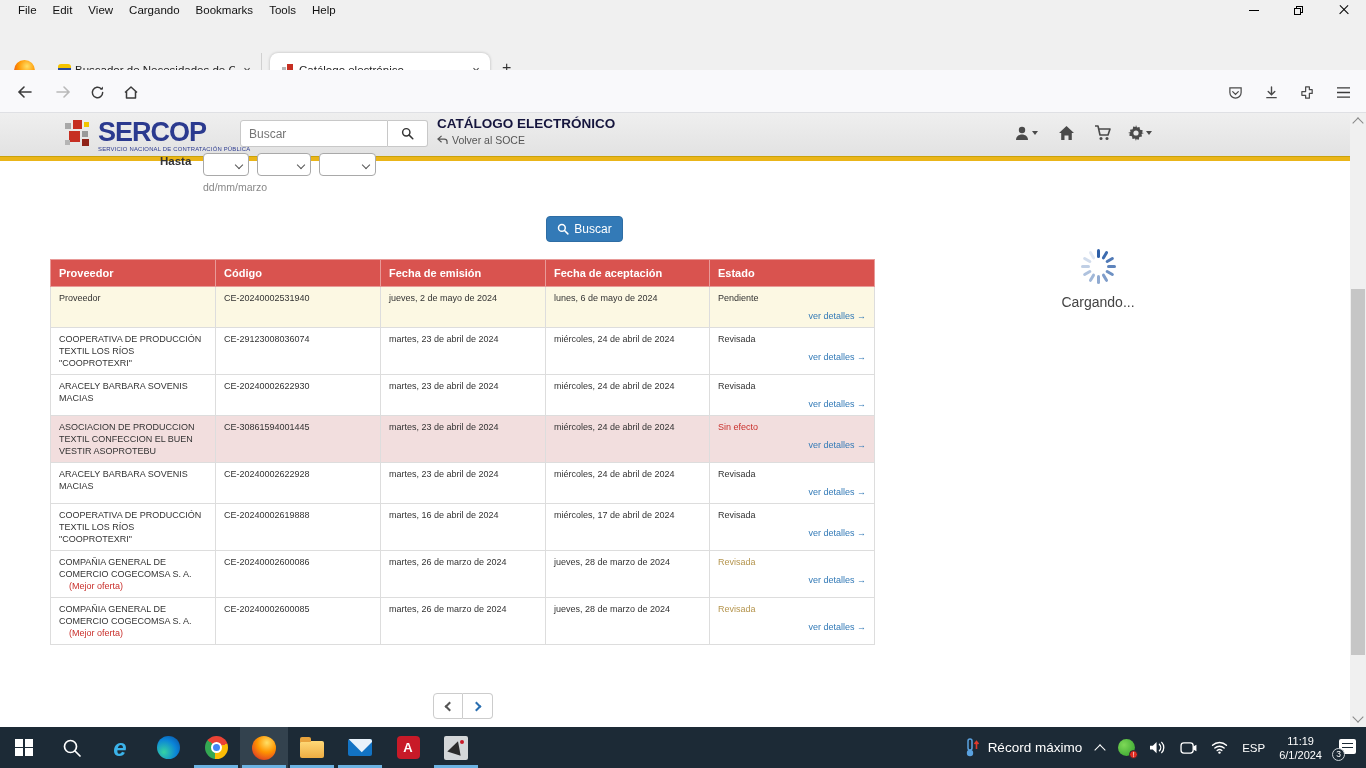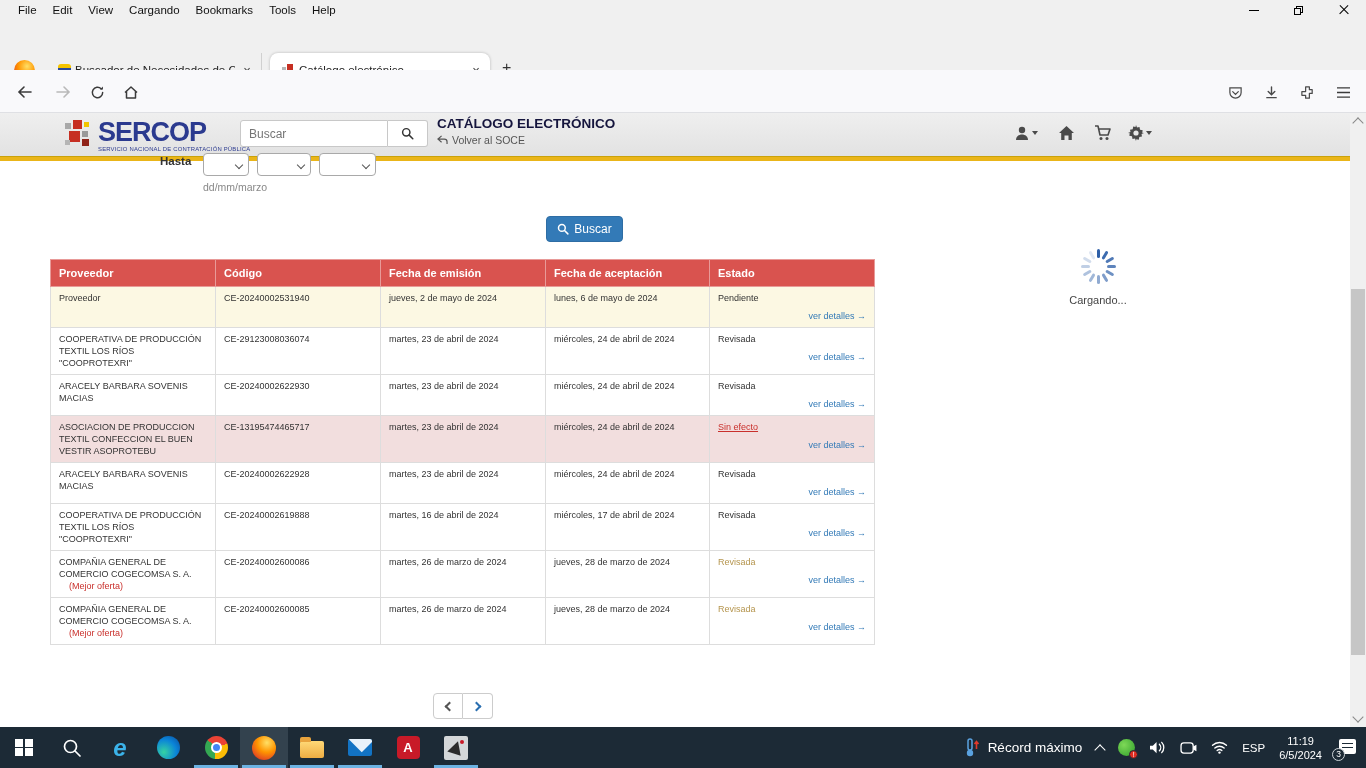--- a/index.html
+++ b/index.html
@@ -78,37 +78,37 @@
 
   table.orders { position:absolute; left:50px; top:98px; width:824px; border-collapse:collapse; table-layout:fixed; }
   table.orders th { background:var(--table_header,#d9534f); color:#fff; font-size:11px; font-weight:bold; text-align:left; padding:7px 8px; border:1px solid #e89a98; }
   table.orders td { border:1px solid #ddd; font-size:9px; color:#333; vertical-align:top; padding:5px 8px; line-height:12px; }
   col.c1,col.c2,col.c3 { width:165px; } col.c4 { width:164px; } col.c5 { width:165px; }
   tr.bg-highlight td { background:var(--row_highlight,#fcf8e3); }
   tr.bg-danger td { background:var(--row_danger,#f2dede); }
   .mejor-badge { color:#c9302c; margin-left:10px; }
   .cell-estado { position:relative; }
   .estado-label { font-size:9px; }
-  .estado-danger { color:var(--estado_danger,#c9302c);text-decoration:underline; }
+  .estado-danger { color:var(--estado_danger,#c9302c); }
   .estado-gold { color:var(--estado_gold,#b5954e); }
   .ver-detalles { text-align:right; color:var(--link,#337ab7); font-size:9px; margin-top:6px; cursor:pointer; }
   .ver-detalles .arrow { font-weight:bold; }
 
   .pagination { position:absolute; left:433px; top:532px; display:flex; }
   .page-btn { width:30px; height:26px; background:#fff; border:1px solid #ccc; display:flex; align-items:center; justify-content:center; }
   .page-btn.prev { border-radius:4px 0 0 4px; }
   .page-btn.next { border-radius:0 4px 4px 0; border-left:none; }
   .chev { width:7px; height:7px; border-right:2.4px solid #555; border-bottom:2.4px solid #555; }
   .chev.left { transform:rotate(135deg); margin-left:3px; }
   .chev.right { transform:rotate(-45deg); border-color:#2a6fb0; margin-right:3px; }
 
   .loader { position:absolute; left:1058px; top:85px; width:80px; text-align:center; }
   .spinner { position:relative; width:40px; height:40px; margin:0 auto; }
   .blade { position:absolute; left:50%; top:50%; width:3px; height:9px; margin:-4.5px 0 0 -1.5px; background:#2d5fa8; border-radius:2px; }
-  .cargando { margin-top:8px; font-size:11px; color:#444; }
+  .cargando { margin-top:8px; font-size:14px; color:#444; }
 
   
   .page-scrollbar { position:absolute; top:113px; left:1350px; width:16px; height:614px; background:#f0f0f0; }
   .sb-arrow { position:absolute; left:4px; width:8px; height:8px; border-right:1.6px solid #888; border-bottom:1.6px solid #888; }
   .sb-up { top:6px; transform:rotate(-135deg); }
   .sb-dn { bottom:6px; transform:rotate(45deg); }
   .sb-thumb { position:absolute; left:1px; top:176px; width:14px; height:366px; background:#c6c6c6; }
 
   
   .taskbar { position:absolute; top:727px; left:0; width:1366px; height:41px; background:#1c2a36; display:flex; align-items:stretch; color:#fff; }
@@ -380,21 +380,21 @@
             <td>CE-20240002622930</td>
             <td>martes, 23 de abril de 2024</td>
             <td>miércoles, 24 de abril de 2024</td>
             <td class="cell-estado">
               <div class="estado-label estado-normal">Revisada</div>
               <div class="ver-detalles"><span>ver detalles</span> <span class="arrow">→</span></div>
             </td>
           </tr>
           <tr class="bg-danger">
             <td>ASOCIACION DE PRODUCCION TEXTIL CONFECCION EL BUEN VESTIR ASOPROTEBU</td>
-            <td>CE-13195474465717</td>
+            <td>CE-30861594001445</td>
             <td>martes, 23 de abril de 2024</td>
             <td>miércoles, 24 de abril de 2024</td>
             <td class="cell-estado">
               <div class="estado-label estado-danger">Sin efecto</div>
               <div class="ver-detalles"><span>ver detalles</span> <span class="arrow">→</span></div>
             </td>
           </tr>
           <tr>
             <td>ARACELY BARBARA SOVENIS MACIAS</td>
             <td>CE-20240002622928</td>
@@ -541,21 +541,21 @@
           <rect x="1" y="2" width="13" height="11" rx="3" stroke="#fff" stroke-width="1.4" fill="none"></rect>
           <path d="M14 6l3.5-2v7L14 9z" fill="#fff"></path>
         </svg>
       <svg width="17" height="13" viewBox="0 0 18 14">
           <path d="M1.5 4.5a11 11 0 0 1 15 0 M4 7.5a7.5 7.5 0 0 1 10 0 M6.5 10.2a4 4 0 0 1 5 0" stroke="#fff" stroke-width="1.5" fill="none" stroke-linecap="round"></path>
           <circle cx="9" cy="12.5" r="1.3" fill="#fff"></circle>
         </svg>
       <span class="esp">ESP</span>
       <div class="clock">
         <div>11:19</div>
-        <div>6/5/2024</div>
+        <div>6/1/2024</div>
       </div>
       <div class="notif">
         <div class="notif-bubble"></div>
         <div class="notif-badge">3</div>
       </div>
     </div>
   </div>
 </div>
 
 </body></html>

